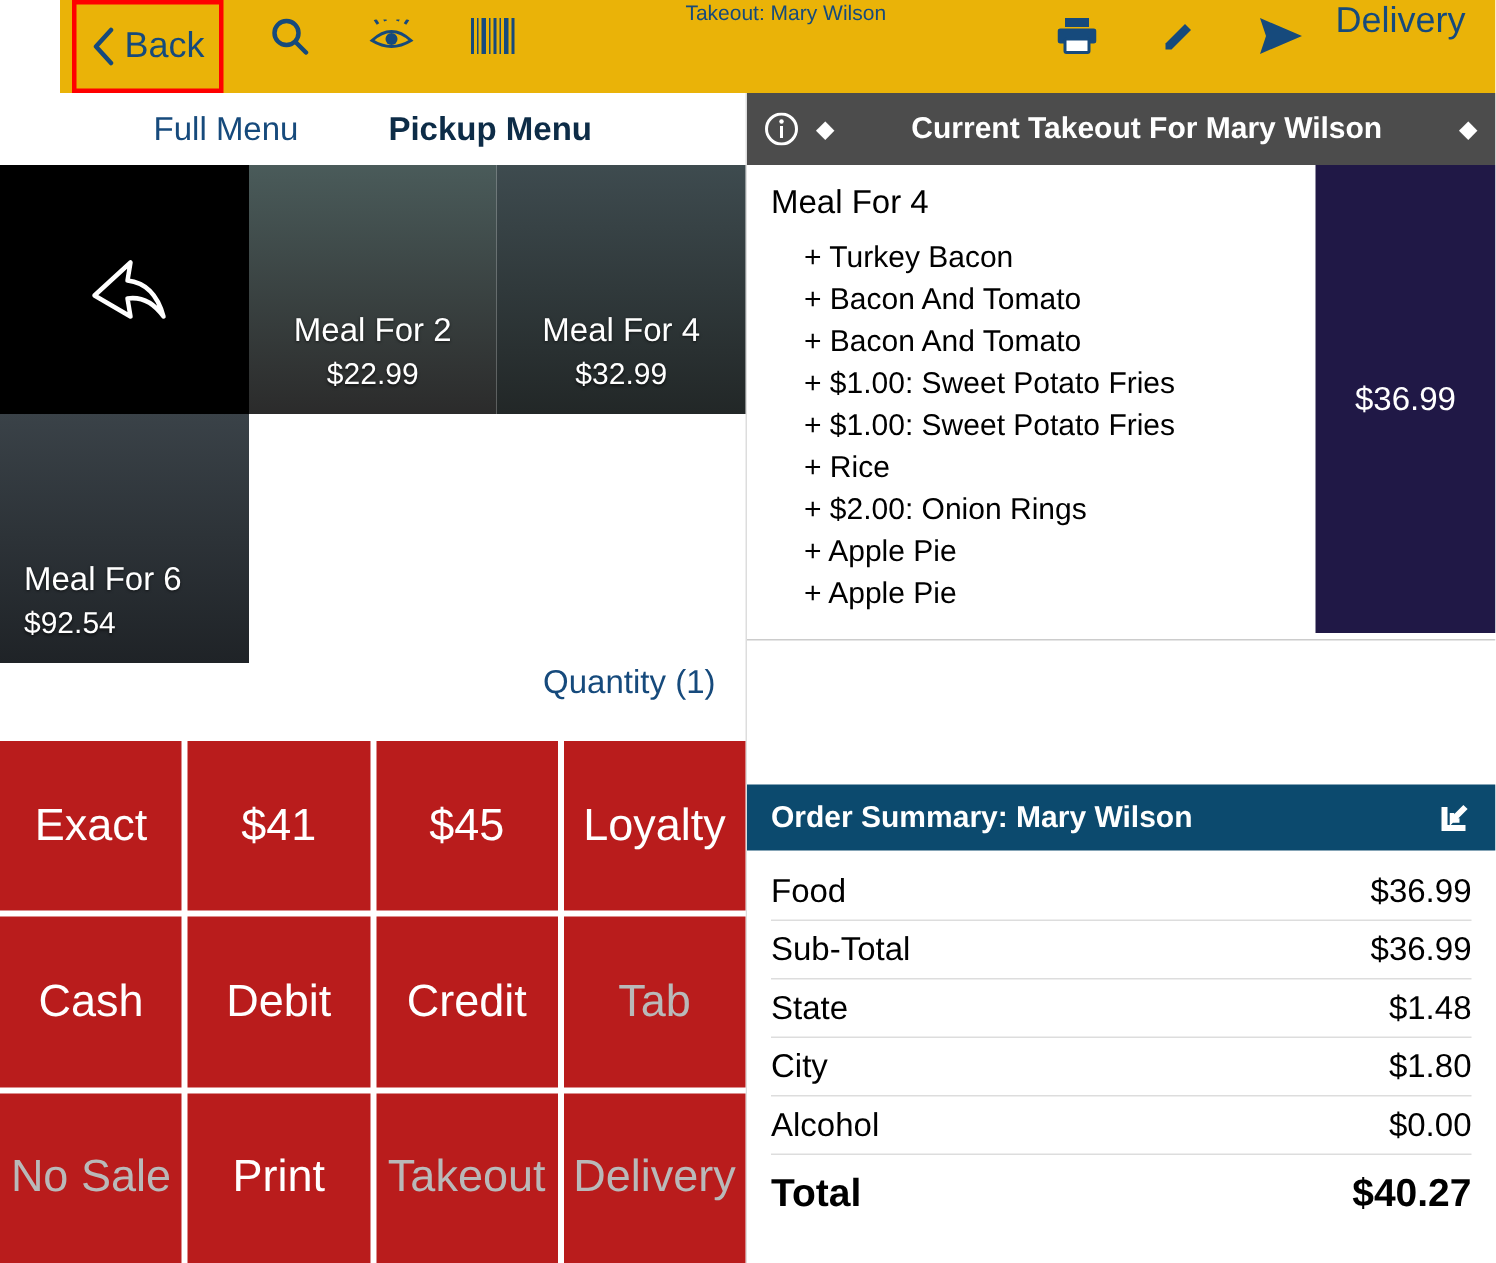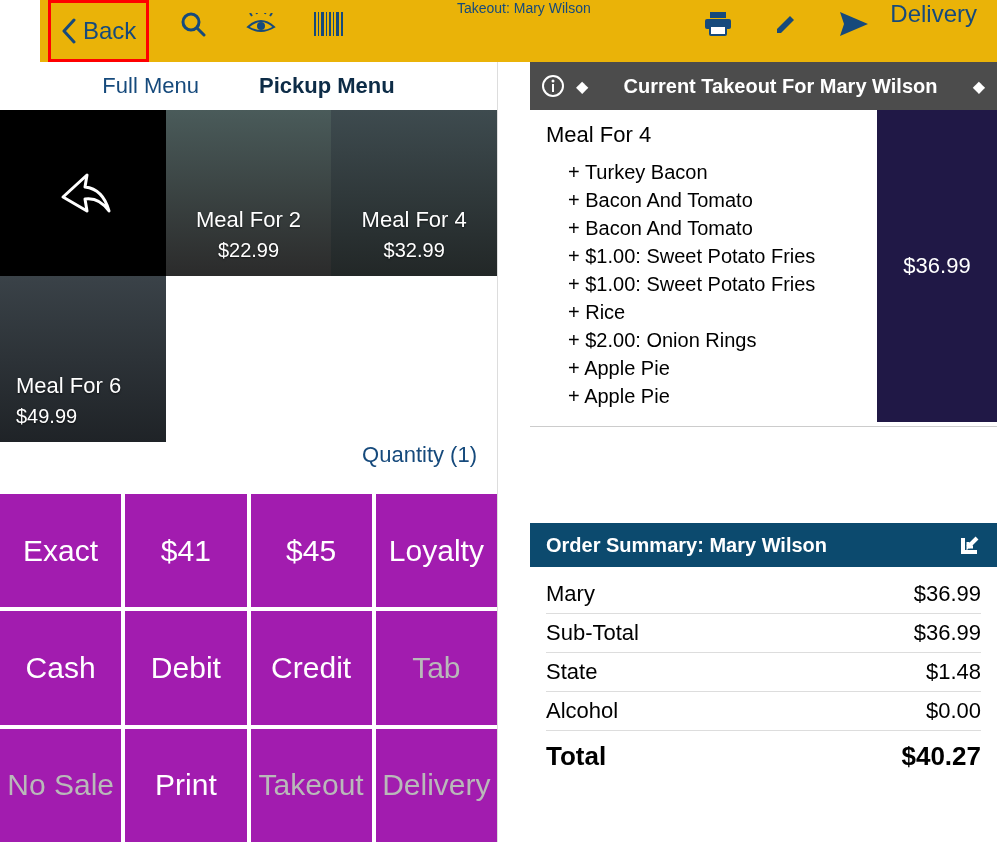--- a/index.html
+++ b/index.html
@@ -7,42 +7,42 @@
 body { display: flex; flex-direction: column; }
 
 
 .toolbar { height: 62px; background: #eab308; display: flex; padding: 0 8px; margin-left: 40px; }
 .back { display: flex; align-items: center; gap: 6px; padding: 6px 10px; border: 3px solid red; color: #164a7c; font-size: 24px; cursor: pointer; }
 .toolbar .icon-btn { width: 48px; height: 48px; display: flex; align-items: center; justify-content: center; color: #164a7c; cursor: pointer; }
 .toolbar .spacer-sm { width: 20px; }
 .toolbar .title { flex: 1 1 auto; text-align: center; color: #164a7c; font-size: 14px; font-weight: 500; }
 .toolbar .checkout { color: #164a7c; font-size: 24px; padding: 0 12px; cursor: pointer; }
 
-.main { flex: 1 1 auto; display: flex; height: 780px; gap: 32px; }
+.main { flex: 1 1 auto; display: flex; height: 780px; }
 
 
 .left { width: 498px; display: flex; flex-direction: column; border-right: 1px solid #ddd; }
 .menu-tabs { height: 48px; display: flex; align-items: center; justify-content: center; gap: 60px; }
 .menu-tab { font-size: 22px; color: #164a7c; cursor: pointer; }
 .menu-tab.active { font-weight: 800; color: #0d2c47; }
 
 .tiles { height: 332px; display: grid; grid-template-columns: repeat(3,1fr); grid-template-rows: repeat(2,166px); }
 .tile { position: relative; color: #fff; display: flex; flex-direction: column; align-items: center; justify-content: flex-end; padding-bottom: 14px; overflow: hidden; cursor: pointer; }
 .tile.back-tile { background: #000; justify-content: center; align-items: center; padding: 0; }
 .tile.food1 { background: linear-gradient(180deg, #4a5b5a 0%, #2b2b2b 100%); }
 .tile.food2 { background: linear-gradient(180deg, #3e4b4f 0%, #222727 100%); }
 .tile.food3 { background: linear-gradient(180deg, #3a4248 0%, #1f2327 100%); }
 .tile .tile-name { font-size: 22px; margin-bottom: 6px; text-shadow: 0 1px 2px rgba(0,0,0,.6); }
 .tile .tile-price { font-size: 20px; text-shadow: 0 1px 2px rgba(0,0,0,.6); }
 .arrow-back { width: 64px; height: 64px; color: #fff; }
 
 .qty-row { height: 52px; display: flex; align-items: flex-start; justify-content: flex-end; padding: 0 20px; color: #164a7c; font-size: 22px; }
 
 .keypad { flex: 1 1 auto; display: grid; grid-template-columns: repeat(4,1fr); grid-template-rows: repeat(3,1fr); gap: 4px; background: #fff; }
-.key { background: #a21caf; display: flex; align-items: center; justify-content: center; font-size: 30px; color: #fff; cursor: pointer; }
+.key { background: #b91c1c; display: flex; align-items: center; justify-content: center; font-size: 30px; color: #fff; cursor: pointer; }
 .key.faded { color: #b9b9b9; }
 
 
 .right { flex: 1 1 auto; display: flex; flex-direction: column; }
 .current-bar { height: 48px; background: #4c4c4c; color: #fff; display: flex; align-items: center; padding: 0 12px; font-size: 20px; gap: 12px; }
 .current-bar .diamond { font-size: 16px; }
 .current-bar .ct-label { flex: 1 1 auto; text-align: center; font-weight: 600; }
 .ticket-row { display: flex; }
 .ticket-left { flex: 1 1 auto; padding: 12px 16px; }
 .ticket-left .meal-name { font-size: 22px; margin-bottom: 10px; font-weight: 500; }
@@ -138,21 +138,21 @@
       <div class="tile food1">
         <div class="tile-name">Meal For 2</div>
         <div class="tile-price">$22.99</div>
       </div>
       <div class="tile food2">
         <div class="tile-name">Meal For 4</div>
         <div class="tile-price">$32.99</div>
       </div>
       <div class="tile food3" style="align-items:flex-start;padding-left:16px;">
         <div class="tile-name">Meal For 6</div>
-        <div class="tile-price">$49.99</div>
+        <div class="tile-price">$92.54</div>
       </div>
       <div></div>
         <div></div>
     </div>
     <div class="qty-row">
       <span>Quantity (1)</span>
     </div>
     <div class="keypad">
       <div class="key">Exact</div>
       <div class="key">$41</div>
@@ -204,32 +204,36 @@
       <span class="spacer"></span>
       <svg width="22" height="22" viewBox="0 0 22 22">
           <path d="M4 4 L4 18 L18 18" stroke="#fff" stroke-width="4" fill="none"></path>
           <path d="M9 13 L18 4" stroke="#fff" stroke-width="4"></path>
           <path d="M18 4 L18 10 M18 4 L12 4" stroke="#fff" stroke-width="4" fill="none" style="display:none"></path>
           <path d="M16 6 L9 13 L9 8 M9 13 L14 13" stroke="#fff" stroke-width="3" fill="none"></path>
         </svg>
     </div>
     <div class="summary-list">
         <div class="srow">
-          <span>Mary</span>
+          <span>Food</span>
           <span>$36.99</span>
         </div>
         <div class="srow">
           <span>Sub-Total</span>
           <span>$36.99</span>
         </div>
         <div class="srow">
           <span>State</span>
           <span>$1.48</span>
         </div>
         <div class="srow">
+          <span>City</span>
+          <span>$1.80</span>
+        </div>
+        <div class="srow">
           <span>Alcohol</span>
           <span>$0.00</span>
         </div>
         <div class="srow">
           <span>Total</span>
           <span>$40.27</span>
         </div>
       </div>
   </div>
 </div>

